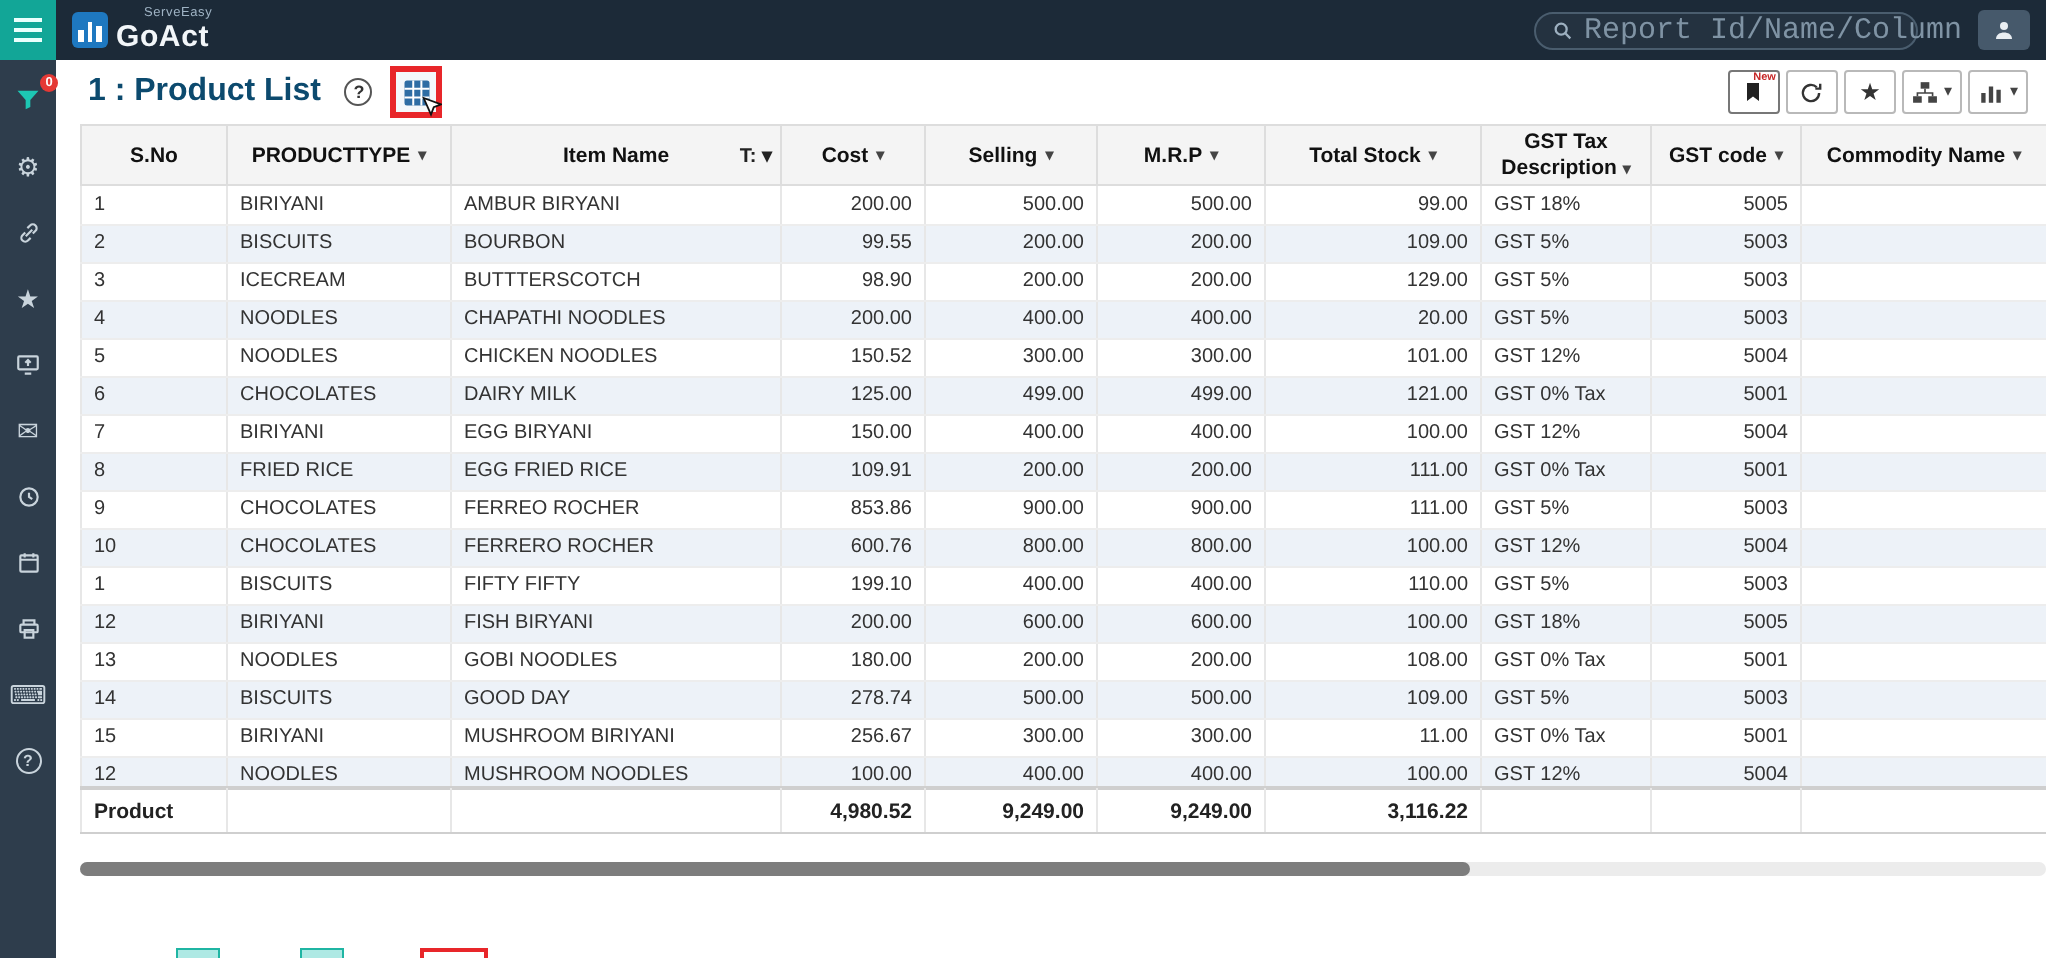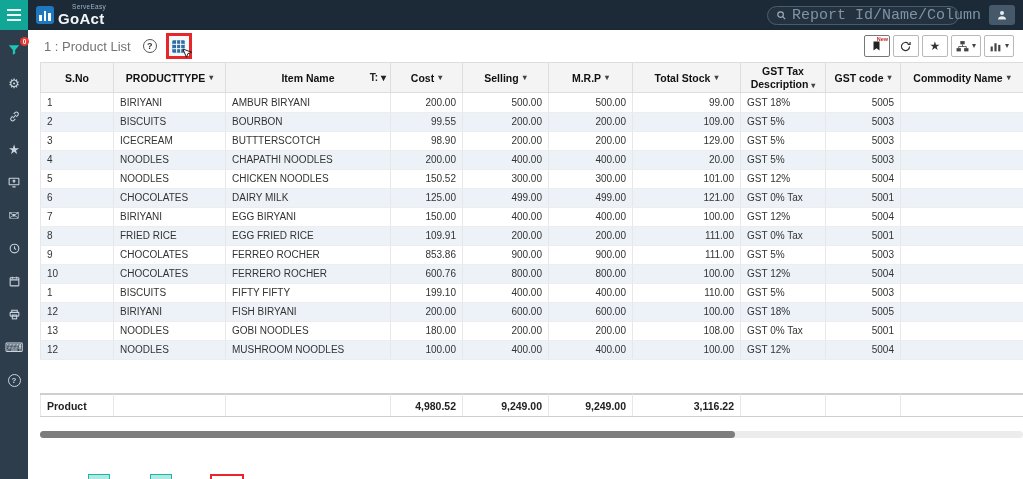--- a/index.html
+++ b/index.html
@@ -28,21 +28,21 @@
   .sidebar { position:absolute; left:0; top:30px; width:28px; height:449px; background:#2e3d4c; display:flex; flex-direction:column; align-items:center; padding-top:12px; gap:17px; z-index:4; }
   .side-icon { position:relative; width:18px; height:16px; display:flex; align-items:center; justify-content:center; color:#c9d4dc; cursor:pointer; }
   .side-icon .glyph { font-size:13px; line-height:1; color:#c9d4dc; }
   .side-icon.teal { color:#1dc7b4; }
   .badge { position:absolute; top:-5px; right:-6px; min-width:9px; height:9px; background:#e53935; color:#fff; font-size:6.5px; font-weight:bold; border-radius:50%; display:flex; align-items:center; justify-content:center; padding:0 1px; }
   .help-round { width:13px; height:13px; border:1.5px solid #c9d4dc; border-radius:50%; display:flex; align-items:center; justify-content:center; font-size:8px; font-weight:bold; }
 
   
   .content { position:absolute; left:28px; top:30px; right:0; bottom:0; background:#fff; }
   .titlebar { position:absolute; left:0; top:0; right:0; height:32px; display:flex; align-items:center; background:#fff; }
-  .page-title { font-size:13px; font-weight:normal; color:#737373; margin-left:16px; }
+  .page-title { font-size:16px; font-weight:bold; color:#0c4a6e; margin-left:16px; }
   .help-circle { width:14px; height:14px; border:1.5px solid #555; border-radius:50%; color:#333; font-size:9px; font-weight:bold; display:inline-flex; align-items:center; justify-content:center; margin-left:12px; cursor:pointer; }
   .red-annotation { position:relative; display:inline-flex; align-items:center; justify-content:center; width:26px; height:26px; border:3px solid #e8262a; margin-left:9px; background:#f4f8fb; }
   .export-ic { display:flex; cursor:pointer; }
   .cursor-svg { position:absolute; right:-3px; bottom:-5px; }
 
   .tb-group { margin-left:auto; margin-right:9px; display:flex; gap:3px; }
   .tbtn { position:relative; height:22px; min-width:26px; border:1px solid #b9b9b9; background:#fff; border-radius:2px; display:flex; align-items:center; justify-content:center; gap:3px; cursor:pointer; padding:0 4px; }
   .tbtn.first { border-color:#777; }
   .new-sup { position:absolute; top:0px; right:1px; font-size:5.5px; font-weight:bold; color:#c62828; }
   .glyph-star { font-size:12px; color:#333; line-height:1; }
@@ -464,20 +464,44 @@
                 <td class="al-left col-item_name">GOBI NOODLES</td>
                 <td class="al-right col-cost">180.00</td>
                 <td class="al-right col-selling">200.00</td>
                 <td class="al-right col-mrp">200.00</td>
                 <td class="al-right col-total_stock">108.00</td>
                 <td class="al-left col-gst_tax">GST 0% Tax</td>
                 <td class="al-right col-gst_code">5001</td>
                 <td class="al-left col-commodity"></td>
               </tr>
               <tr>
+                <td class="al-left col-sno">14</td>
+                <td class="al-left col-producttype">BISCUITS</td>
+                <td class="al-left col-item_name">GOOD DAY</td>
+                <td class="al-right col-cost">278.74</td>
+                <td class="al-right col-selling">500.00</td>
+                <td class="al-right col-mrp">500.00</td>
+                <td class="al-right col-total_stock">109.00</td>
+                <td class="al-left col-gst_tax">GST 5%</td>
+                <td class="al-right col-gst_code">5003</td>
+                <td class="al-left col-commodity"></td>
+              </tr>
+              <tr>
+                <td class="al-left col-sno">15</td>
+                <td class="al-left col-producttype">BIRIYANI</td>
+                <td class="al-left col-item_name">MUSHROOM BIRIYANI</td>
+                <td class="al-right col-cost">256.67</td>
+                <td class="al-right col-selling">300.00</td>
+                <td class="al-right col-mrp">300.00</td>
+                <td class="al-right col-total_stock">11.00</td>
+                <td class="al-left col-gst_tax">GST 0% Tax</td>
+                <td class="al-right col-gst_code">5001</td>
+                <td class="al-left col-commodity"></td>
+              </tr>
+              <tr>
                 <td class="al-left col-sno">12</td>
                 <td class="al-left col-producttype">NOODLES</td>
                 <td class="al-left col-item_name">MUSHROOM NOODLES</td>
                 <td class="al-right col-cost">100.00</td>
                 <td class="al-right col-selling">400.00</td>
                 <td class="al-right col-mrp">400.00</td>
                 <td class="al-right col-total_stock">100.00</td>
                 <td class="al-left col-gst_tax">GST 12%</td>
                 <td class="al-right col-gst_code">5004</td>
                 <td class="al-left col-commodity"></td>

